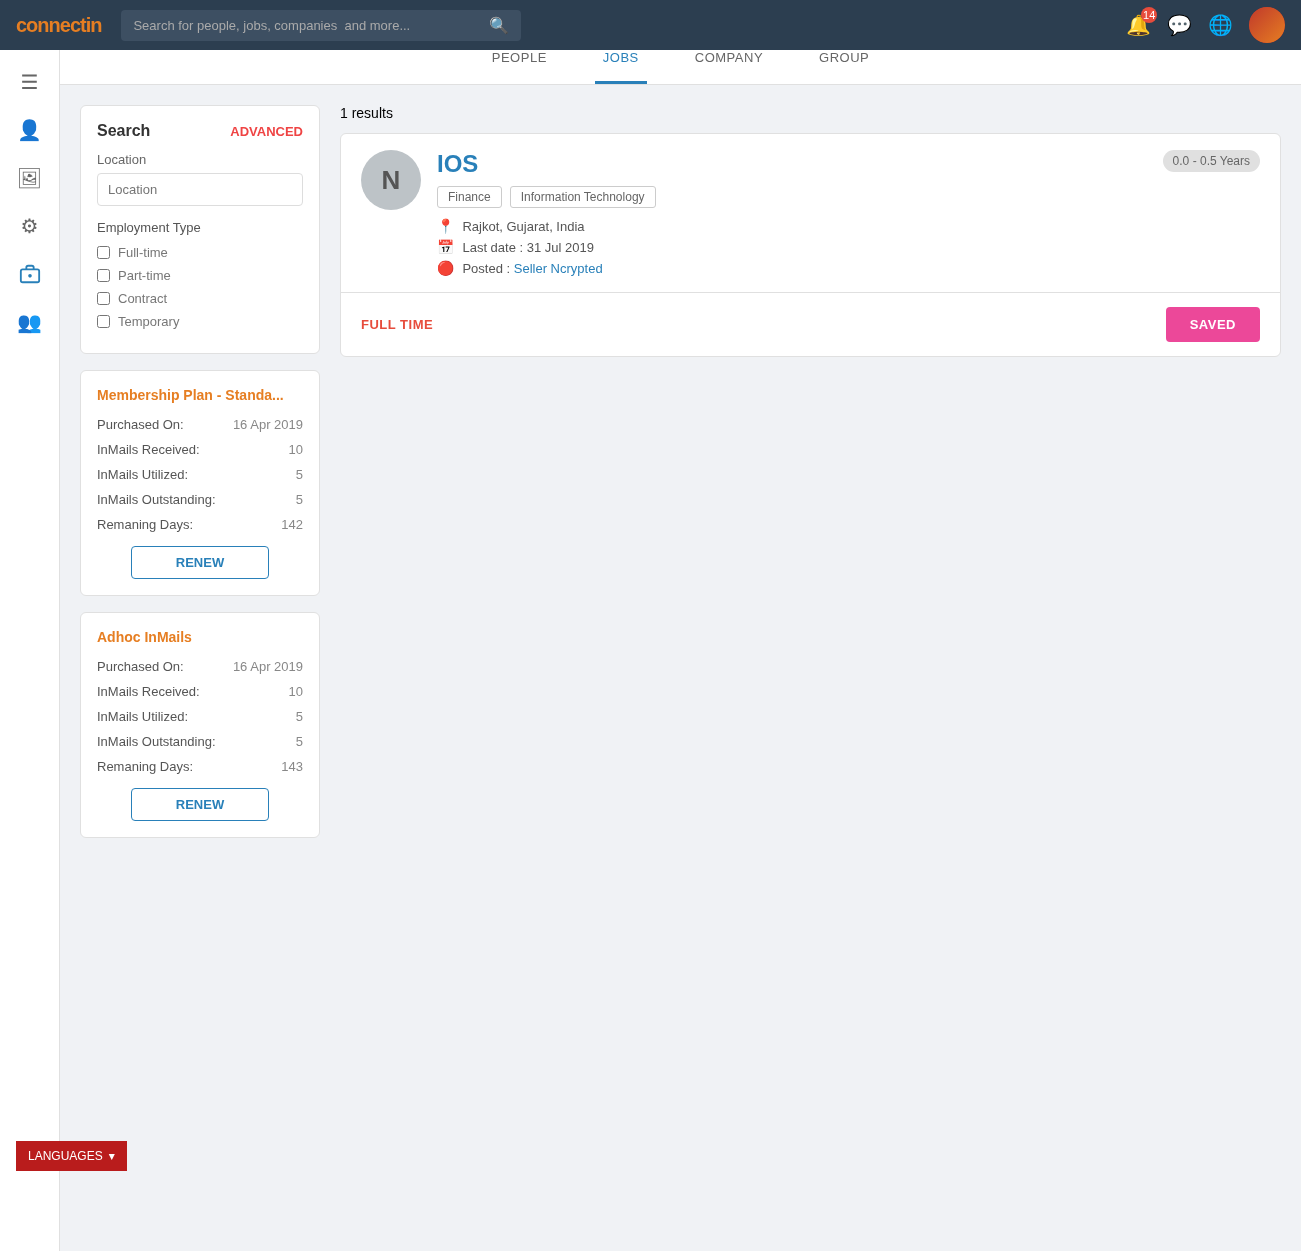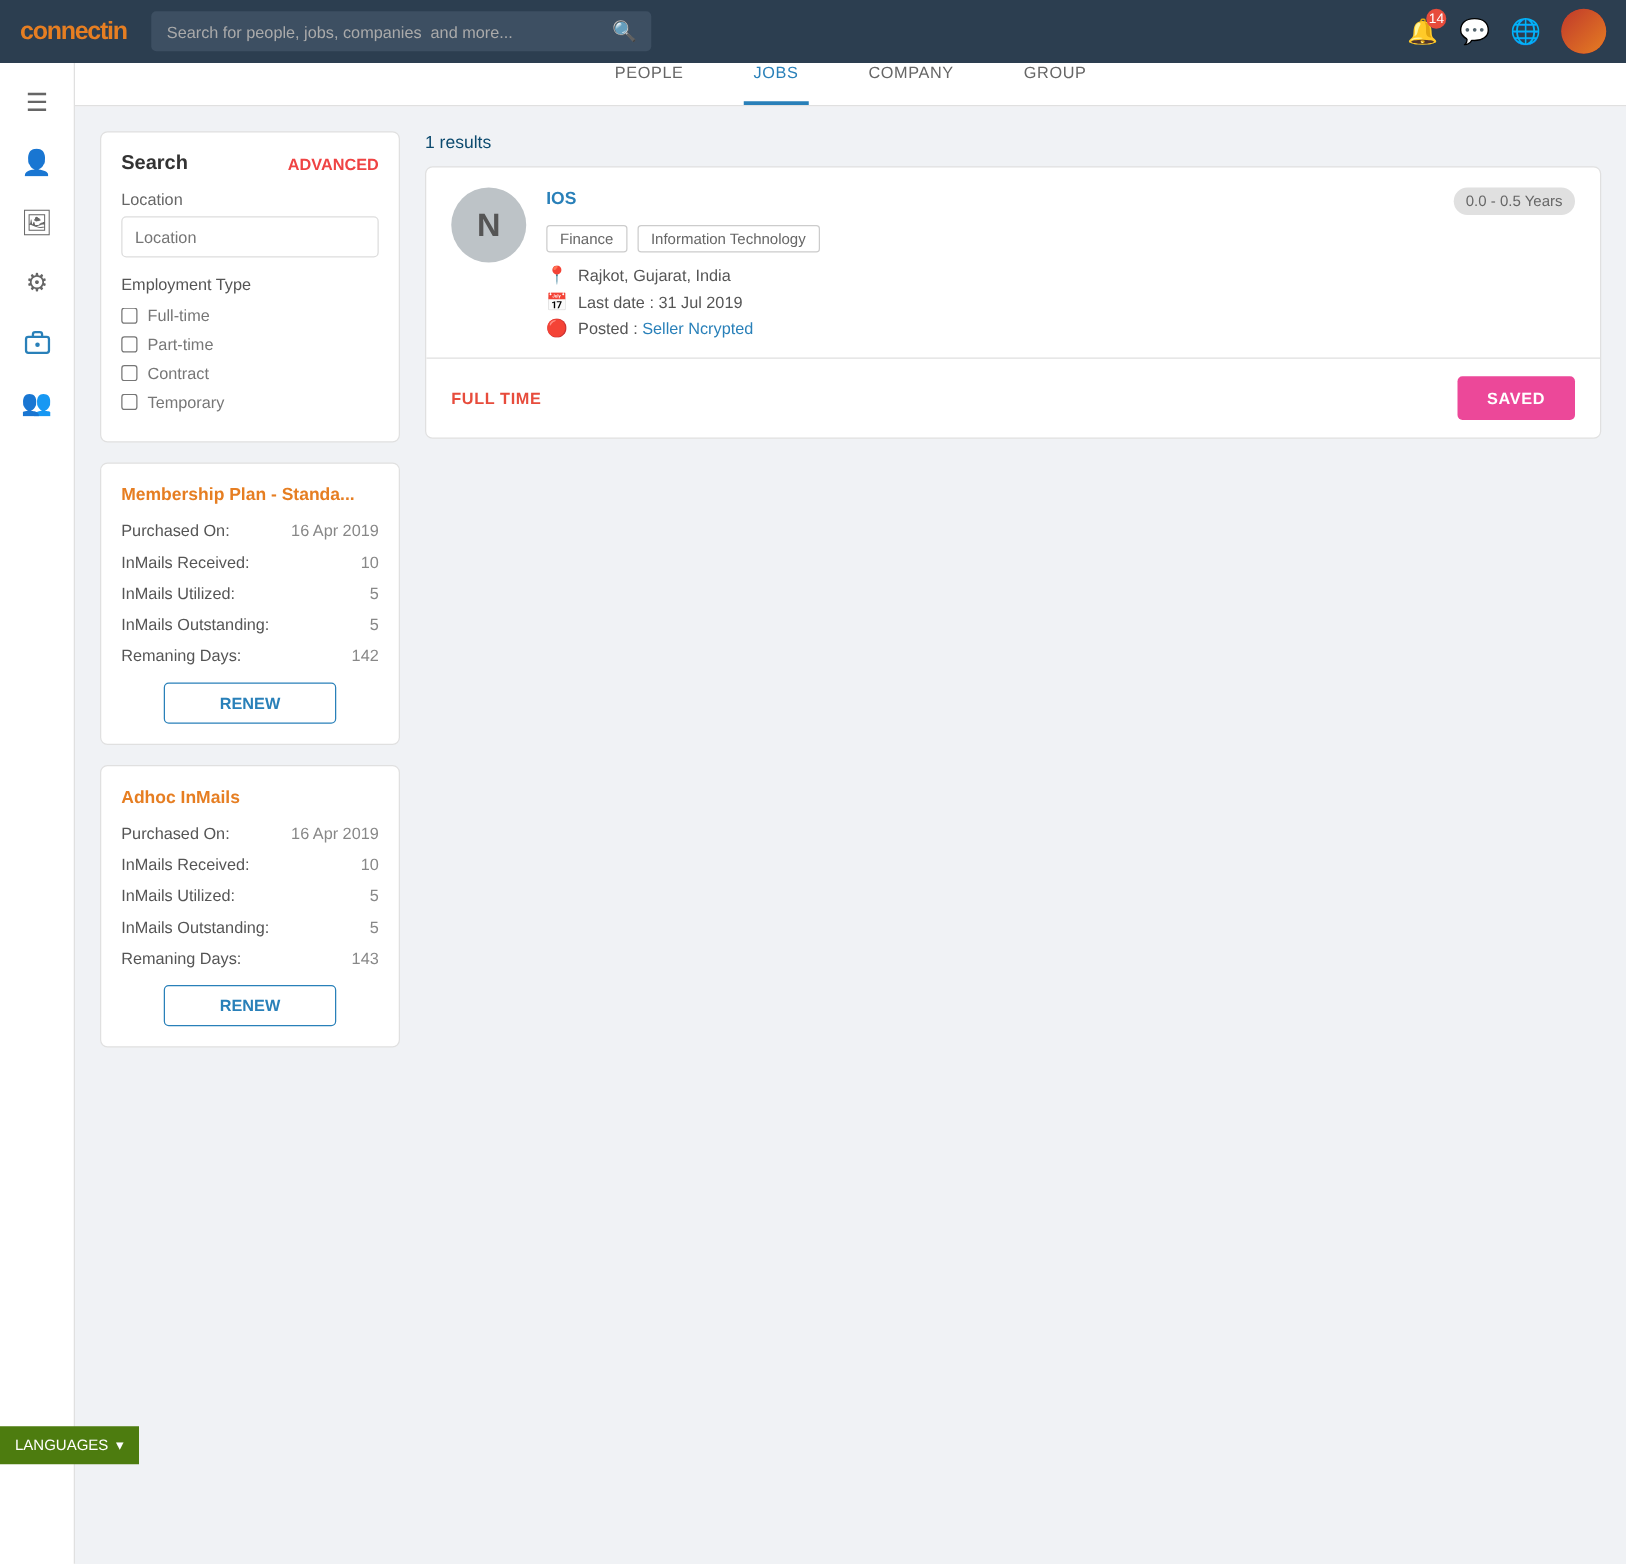--- a/index.html
+++ b/index.html
@@ -98,22 +98,22 @@
       border-radius: 6px;
       cursor: pointer;
       color: #666;
       font-size: 20px;
     }
     .sidebar-item.active { color: #2980b9; }
 
     
     .languages-btn {
       position: fixed;
-      bottom: 80px; left: 0;
-      background: #4d7c0f;
+      bottom: 80px; left: 16px;
+      background: #b91c1c;
       color: #fff;
       padding: 8px 12px;
       font-size: 12px;
       cursor: pointer;
       display: flex;
       align-items: center;
       gap: 6px;
       z-index: 95;
     }
 
@@ -228,21 +228,21 @@
       padding: 8px 44px;
       border-radius: 4px;
       cursor: pointer;
       font-size: 13px;
       font-weight: bold;
     }
 
     
     .right-panel { flex: 1; }
 
-    .results-count { font-size: 14px; color: #0c4a6e; margin-bottom: 12px; }
+    .results-count { font-size: 14px; color: #000000; margin-bottom: 12px; }
 
     .job-card {
       background: #fff;
       border-radius: 6px;
       border: 1px solid #e0e0e0;
       overflow: hidden;
     }
     .job-card-top {
       padding: 16px 20px;
       display: flex;
@@ -258,21 +258,21 @@
       font-weight: bold;
       flex-shrink: 0;
     }
     .job-info { flex: 1; }
     .job-header {
       display: flex;
       justify-content: space-between;
       align-items: flex-start;
       margin-bottom: 8px;
     }
-    .job-title { font-size: 14px; font-weight: bold; color: #2980b9; }
+    .job-title { font-size: 24px; font-weight: bold; color: #2980b9; }
     .experience-badge {
       background: #e0e0e0;
       color: #666;
       font-size: 12px;
       padding: 4px 10px;
       border-radius: 12px;
     }
     .tags { display: flex; gap: 8px; margin-bottom: 10px; flex-wrap: wrap; }
     .tag {
       border: 1px solid #ccc;

